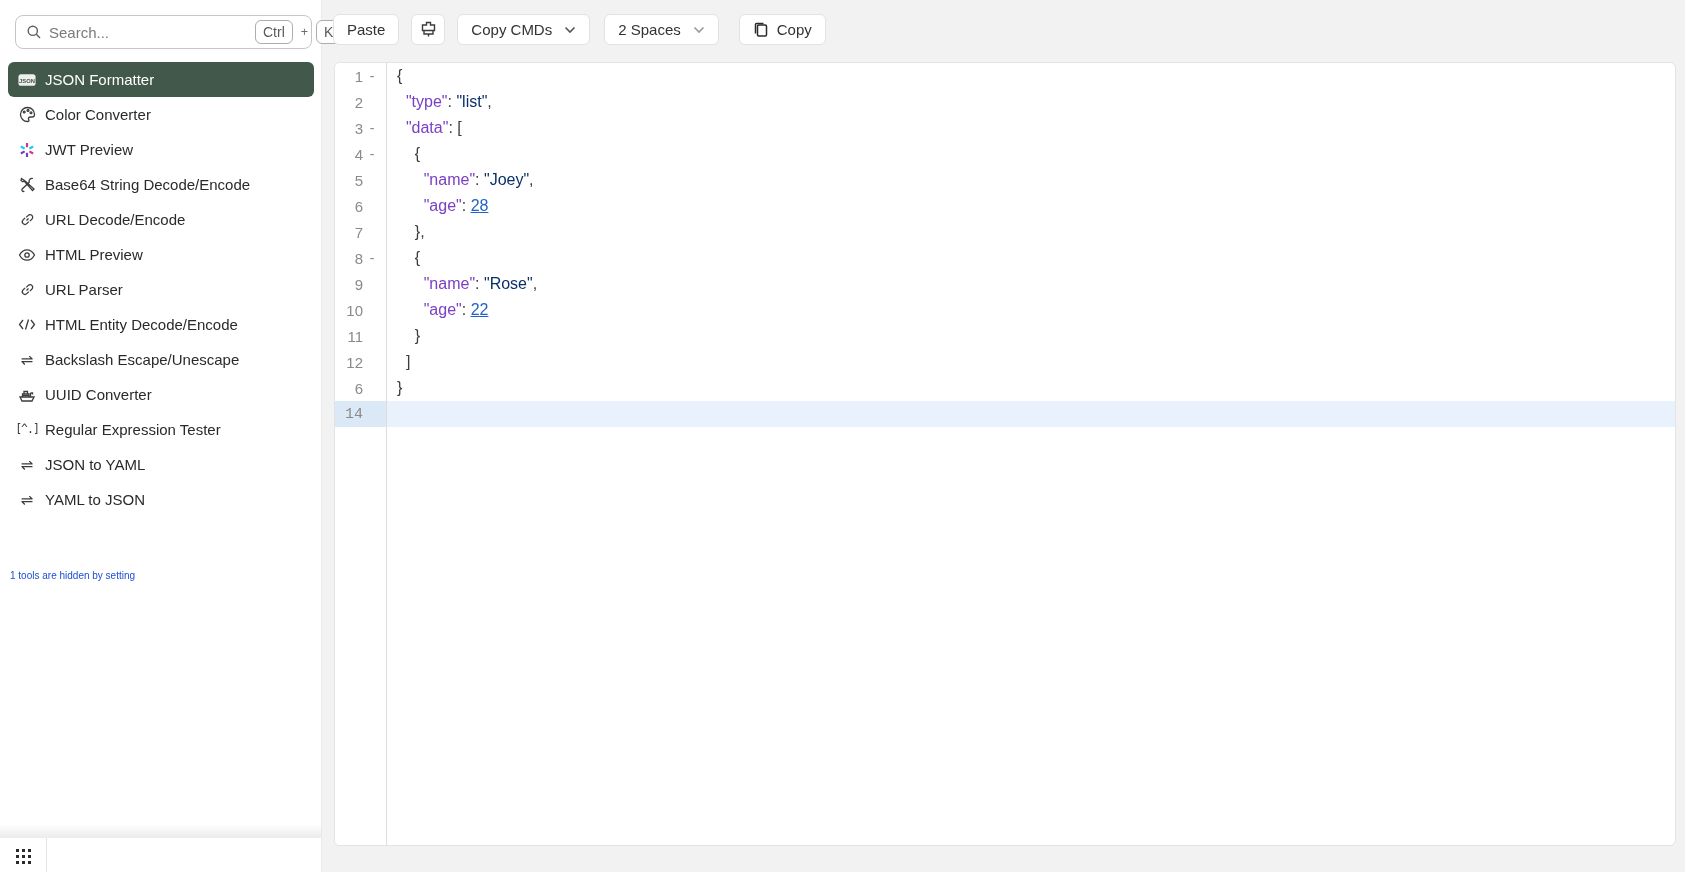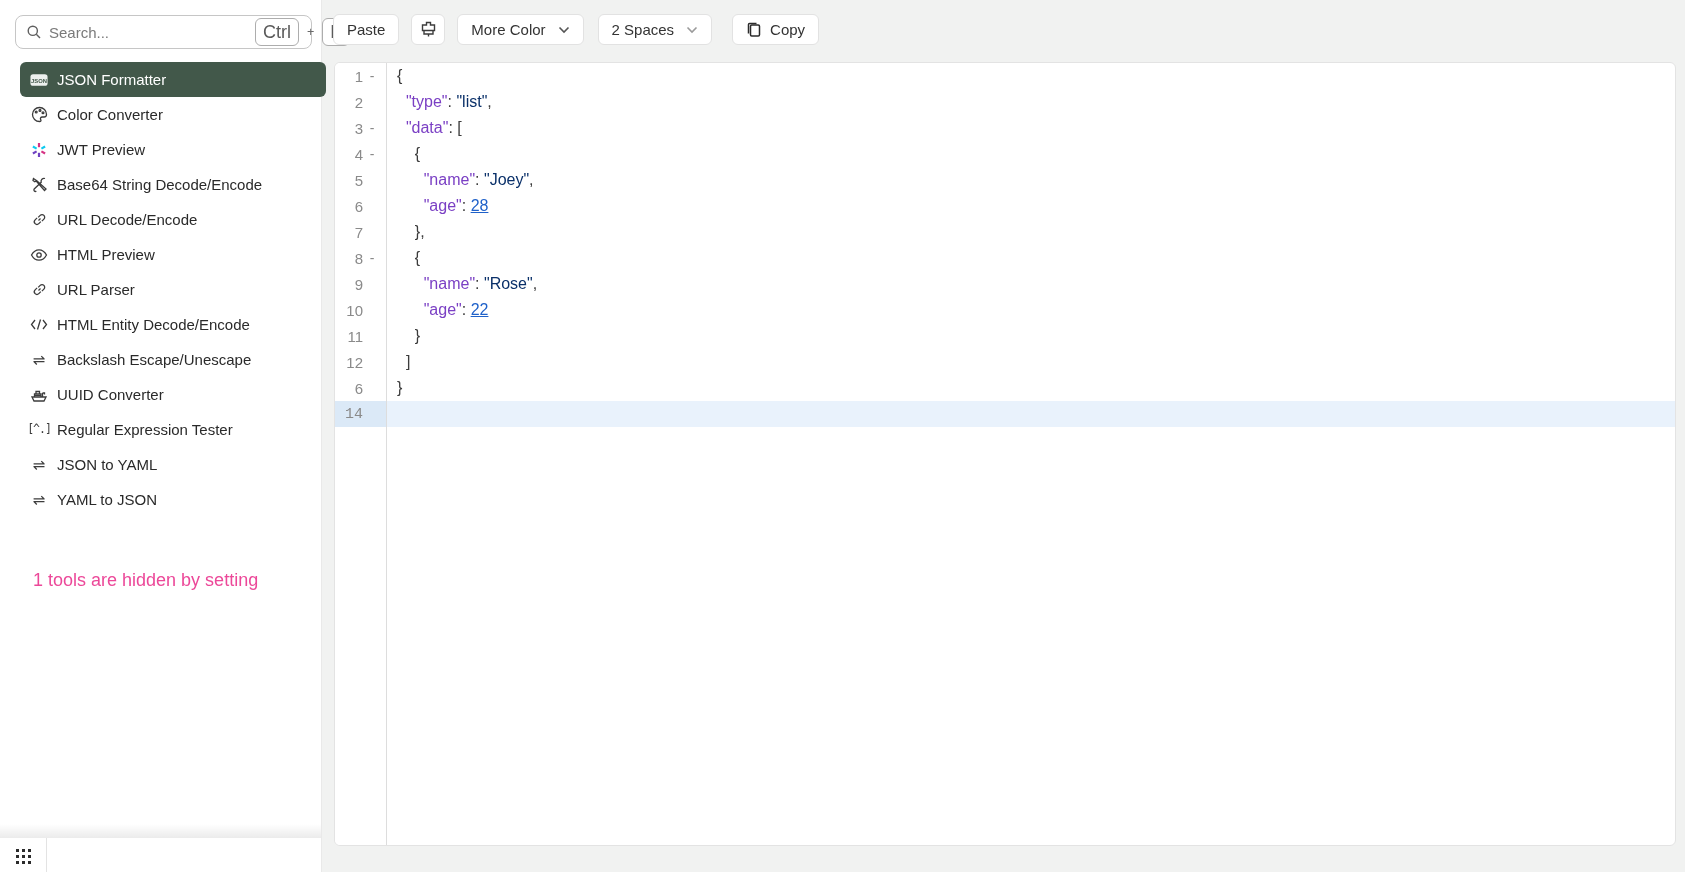--- a/index.html
+++ b/index.html
@@ -22,37 +22,37 @@
     border:1px solid #c6c6c6; border-radius:8px; background:#fff;
     display:flex; align-items:center; padding:0 8px 0 10px; gap:7px;
   }
   .searchbox input {
     border:none; outline:none; flex:1; font-size:15px;
     font-family:"Liberation Sans", sans-serif; color:#333; background:transparent;
   }
   .searchbox input::placeholder { color:#7a7a7a; }
   .kbd {
     border:1px solid #adadad; border-radius:6px; color:#5a5a5a;
-    font-size:18px; line-height:1; padding:4px 7px; background:#fff; white-space:nowrap;
+    font-size:14px; line-height:1; padding:4px 7px; background:#fff; white-space:nowrap;
   }
   .kbd-plus { color:#6a6a6a; font-size:12.5px; margin:0 1px; }
 
-  .nav { position:absolute; left:0; top:62px; width:322px;margin-left:12px; }
+  .nav { position:absolute; left:0; top:62px; width:322px; }
   .nav-item {
     height:35px; margin:0 8px; border-radius:6px;
     display:flex; align-items:center; gap:9px; padding:0 10px;
     font-size:15px; color:#2a2a2a; cursor:pointer; white-space:nowrap;
   }
   .nav-item.selected { background:var(--accent-green,#42584a); color:#ffffff; }
   .nav-icon { width:18px; height:18px; display:flex; align-items:center; justify-content:center; flex:none; }
   .nav-icon .glyph { font-size:15px; line-height:1; color:#3c3c3c; }
   .nav-icon .glyph.mono { font-family:"DejaVu Sans Mono", monospace; font-size:11.5px; letter-spacing:-1px; }
 
   .sidebar-note {
-    position:absolute; left:33px; top:570px; font-size:18px; color:#ec4899;
+    position:absolute; left:10px; top:570px; font-size:10px; color:#1d4ed8;
   }
 
   .bottombar {
     position:absolute; left:0; bottom:0; width:321px; height:34px; background:#fff;
   }
   .bottombar-shadow {
     position:absolute; left:0; bottom:34px; width:321px; height:14px;
     background:linear-gradient(to top, rgba(0,0,0,0.08), rgba(0,0,0,0));
   }
   .bottombar .divider {
@@ -276,21 +276,21 @@
     <span>
       <svg width="17" height="17" viewBox="0 0 17 17" fill="none" stroke="#3c3c3c" stroke-width="1.4">
         <path d="M6.5 1.5 L6.5 4 L2.5 4 L2.5 9.5 L14.5 9.5 L14.5 4 L10.5 4 L10.5 1.5 Z"></path>
         <path d="M4 9.5 L4 13 L13 13 L13 9.5"></path>
         <line x1="8.5" y1="13" x2="8.5" y2="15.5"></line>
       </svg>
     </span>
   </button>
   <span class="gap12"></span>
   <button class="tbtn">
-    <span>More Color</span>
+    <span>Copy CMDs</span>
     <span class="chev">
       <svg width="12" height="8" viewBox="0 0 12 8" fill="none" stroke="#555" stroke-width="1.6">
           <polyline points="1.5,1.5 6,6 10.5,1.5"></polyline>
         </svg>
     </span>
   </button>
   <span class="gap14"></span>
   <button class="tbtn">
     <span>2 Spaces</span>
     <span class="chev">

